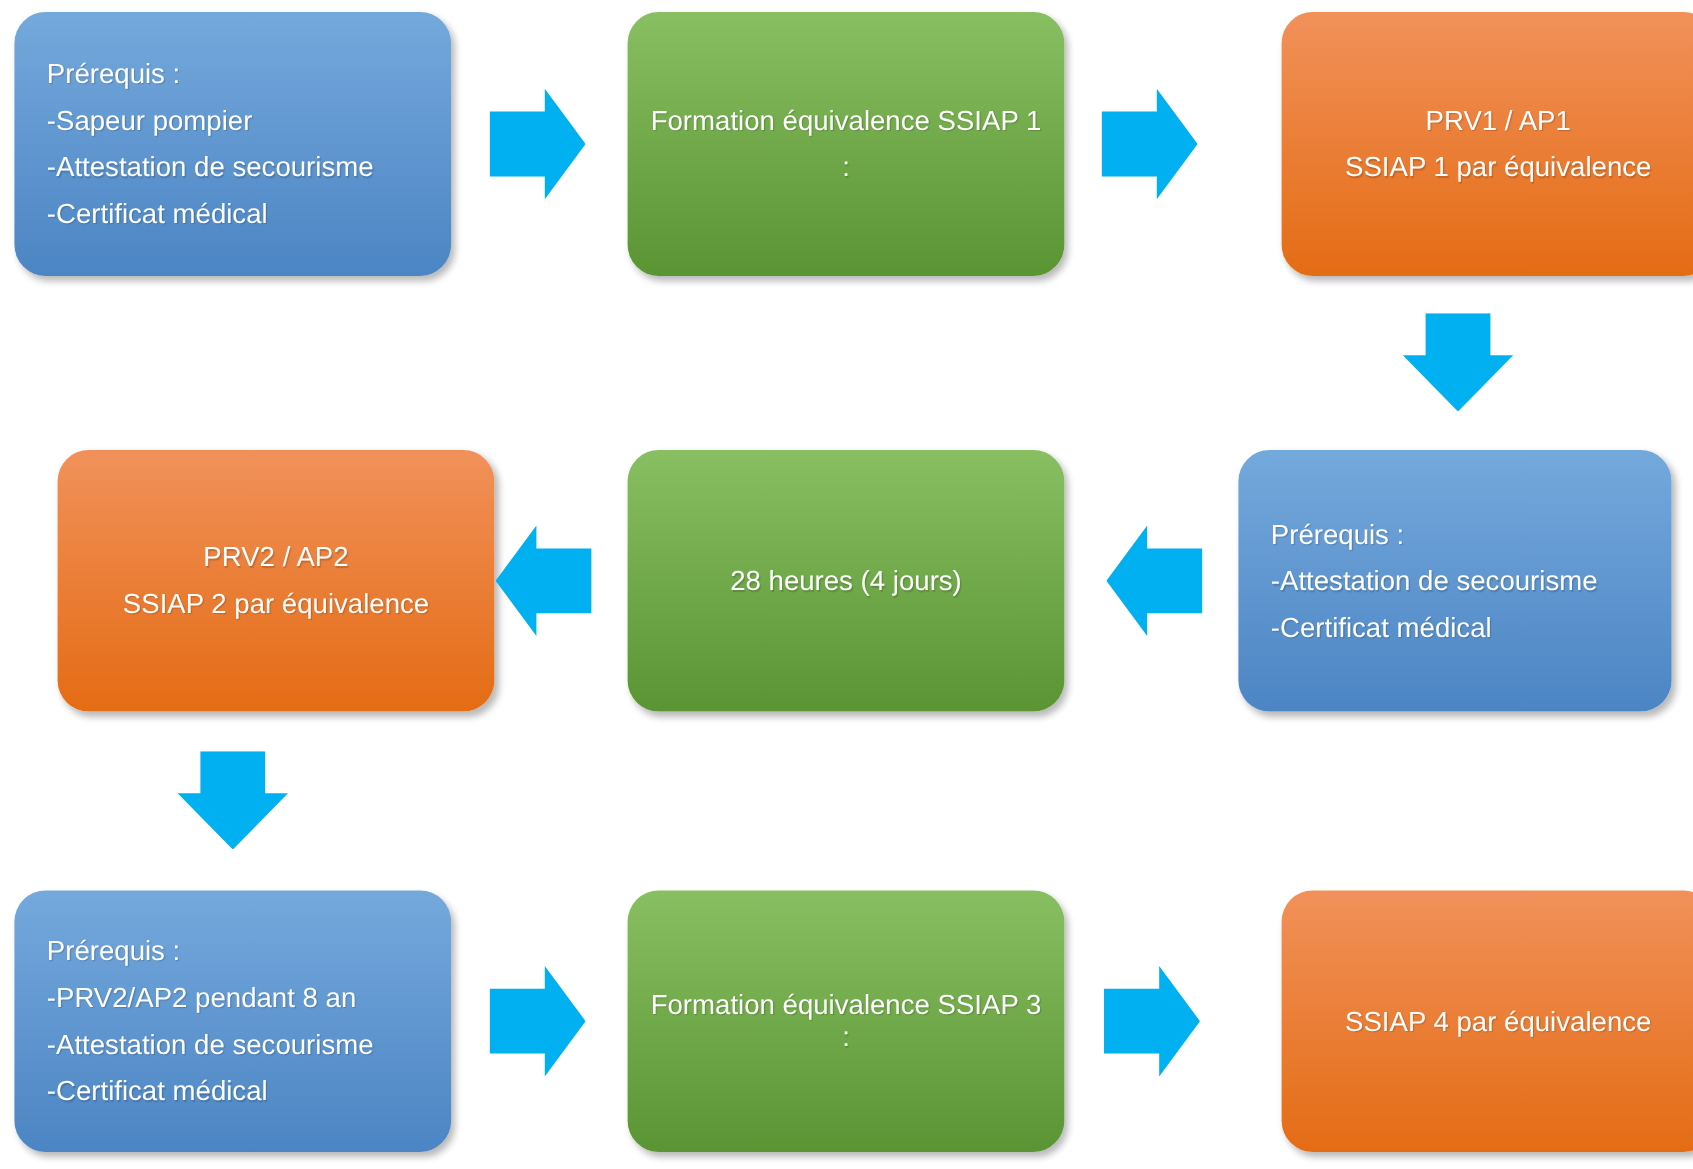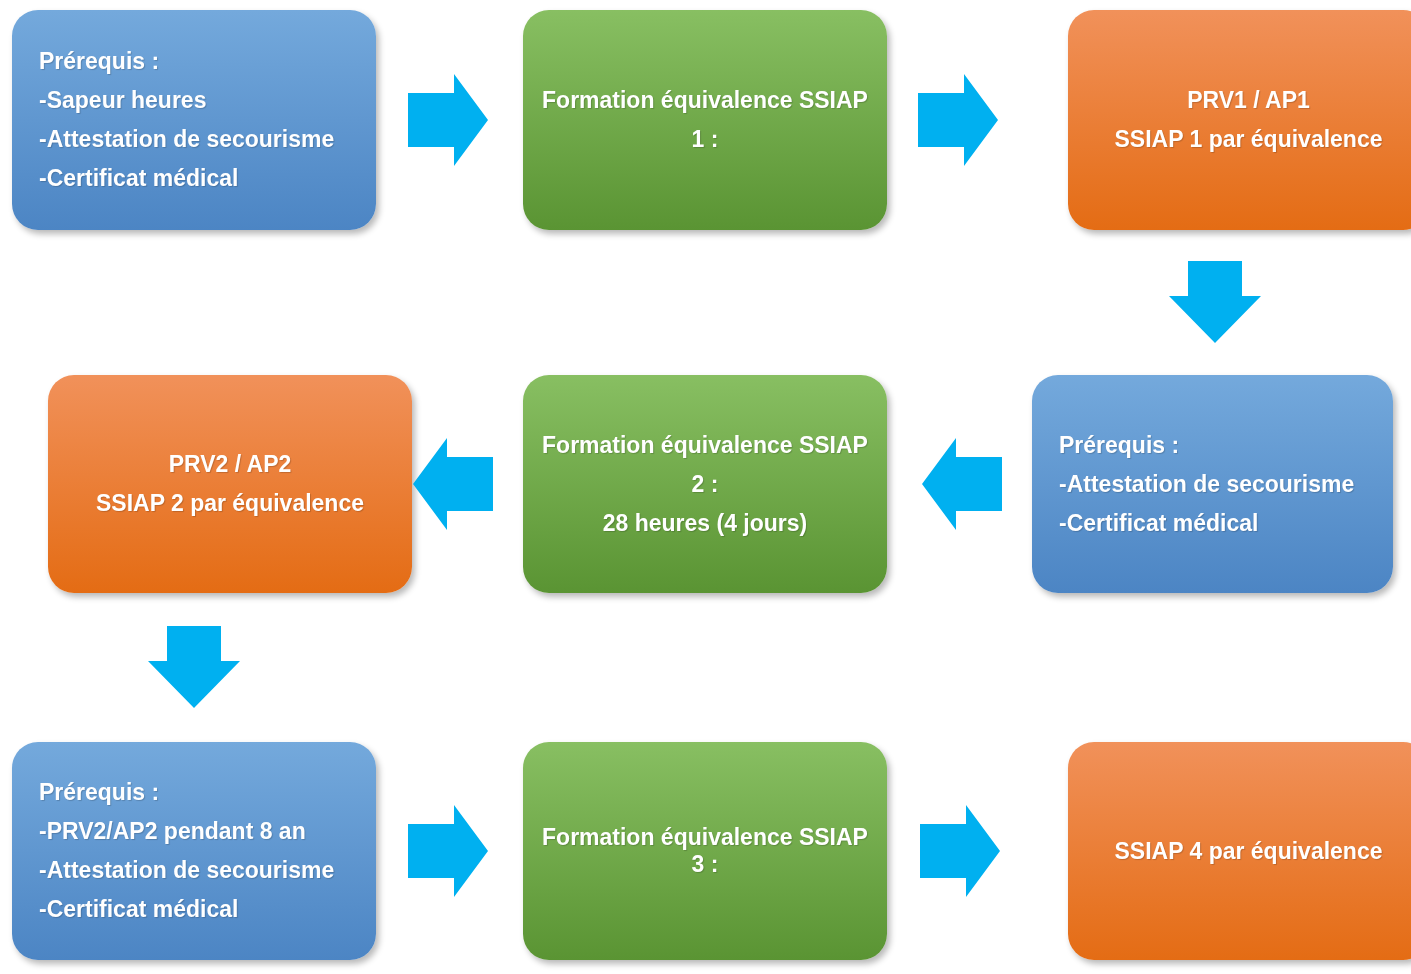--- a/index.html
+++ b/index.html
@@ -3,21 +3,20 @@
 <meta charset="utf-8">
 <style>
   html, body { margin: 0; padding: 0; background: #ffffff; }
   .canvas {
     position: relative;
     width: 1411px;
     height: 974px;
     background: #ffffff;
     font-family: "Liberation Sans", sans-serif;
     overflow: hidden;
-    font-weight: bold;
   }
 
   
   .box {
     position: absolute;
     border-radius: 26px;
     box-shadow: 3px 4px 6px rgba(0,0,0,0.28);
     color: var(--text, #ffffff);
     font-size: 23px;
     display: flex;
@@ -47,21 +46,21 @@
   
   .arrow { position: absolute; display: block; }
 </style>
 </head>
 <body>
 
 <div class="canvas">
 
   <div class="box blue r1 c1 align-left">
     <div class="line">Prérequis :</div>
-    <div class="line">-Sapeur heures</div>
+    <div class="line">-Sapeur pompier</div>
     <div class="line">-Attestation de secourisme</div>
     <div class="line">-Certificat médical</div>
   </div>
 
   <svg class="arrow" style="left:408px; top:74px;" width="80" height="92" viewBox="0 0 80 92">
     <polygon points="0,19 46,19 46,0 80,46 46,92 46,73 0,73" fill="#00B0F0"></polygon>
   </svg>
 
   <div class="box green r1 c2 align-center">
     <div class="line">Formation équivalence SSIAP 1 :</div>
@@ -83,21 +82,20 @@
   <div class="box orange r2 c1 align-center">
     <div class="line">PRV2 / AP2</div>
     <div class="line">SSIAP 2 par équivalence</div>
   </div>
 
   <svg class="arrow" style="left:413px; top:438px;" width="80" height="92" viewBox="0 0 80 92">
     <polygon points="80,19 34,19 34,0 0,46 34,92 34,73 80,73" fill="#00B0F0"></polygon>
   </svg>
 
   <div class="box green r2 c2 align-center">
-    <div class="line">Formation équivalence SSIAP 2 :</div>
     <div class="line">28 heures (4 jours)</div>
   </div>
 
   <svg class="arrow" style="left:922px; top:438px;" width="80" height="92" viewBox="0 0 80 92">
     <polygon points="80,19 34,19 34,0 0,46 34,92 34,73 80,73" fill="#00B0F0"></polygon>
   </svg>
 
   <div class="box blue r2 c3 align-left">
     <div class="line">Prérequis :</div>
     <div class="line">-Attestation de secourisme</div>

